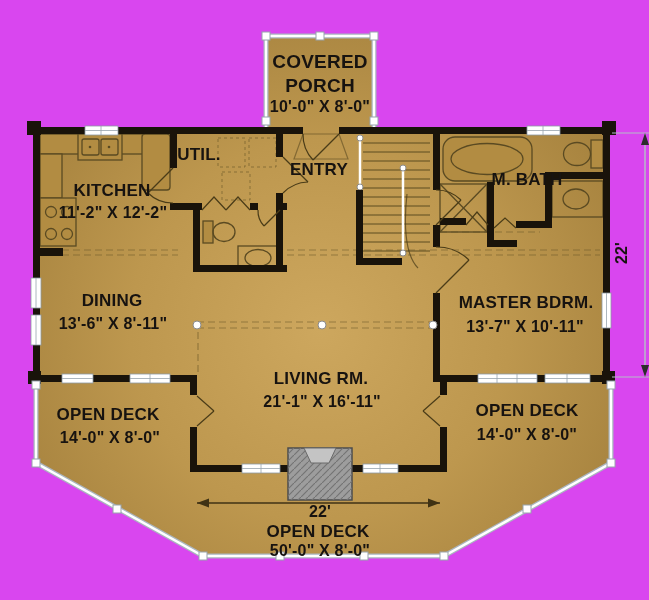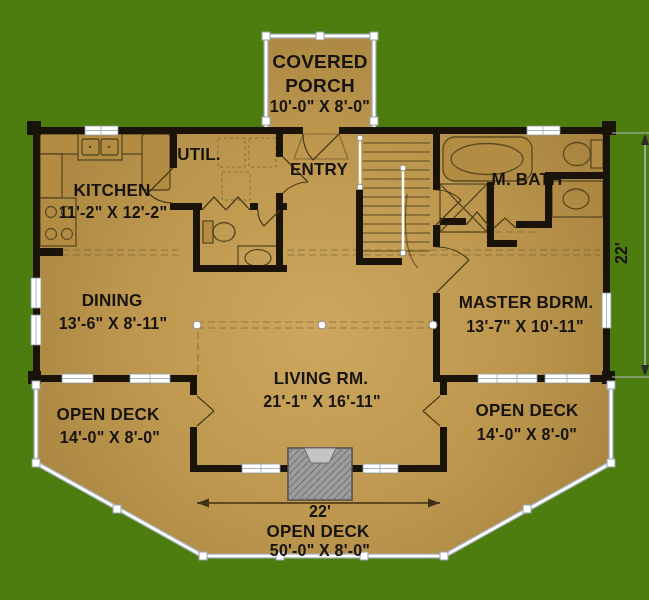--- a/index.html
+++ b/index.html
@@ -1,16 +1,16 @@
 <!DOCTYPE html>
 <html><head>
 <meta charset="utf-8">
 <style>
   html,body{margin:0;padding:0;background:#ffffff;}
-  .stage{width:649px;height:600px;position:relative;background:#4d7c0f;overflow:hidden;}
+  .stage{width:649px;height:600px;position:relative;background:#d946ef;overflow:hidden;}
   svg{display:block;}
   text{font-family:"Liberation Sans","DejaVu Sans",sans-serif;font-weight:bold;fill:#171310;letter-spacing:.2px;}
   .room-name{font-size:17px;}
   .room-name-big{font-size:19px;}
   .room-dims{font-size:16px;}
   .dim-label{font-size:16px;}
   .wall{fill:#19130a;}
   .win{fill:#ffffff;stroke:#8d99a4;stroke-width:.8;}
   .winline{stroke:#97a3ad;stroke-width:.8;}
   .fix{fill:none;stroke:#5a4a22;stroke-width:1.3;}

